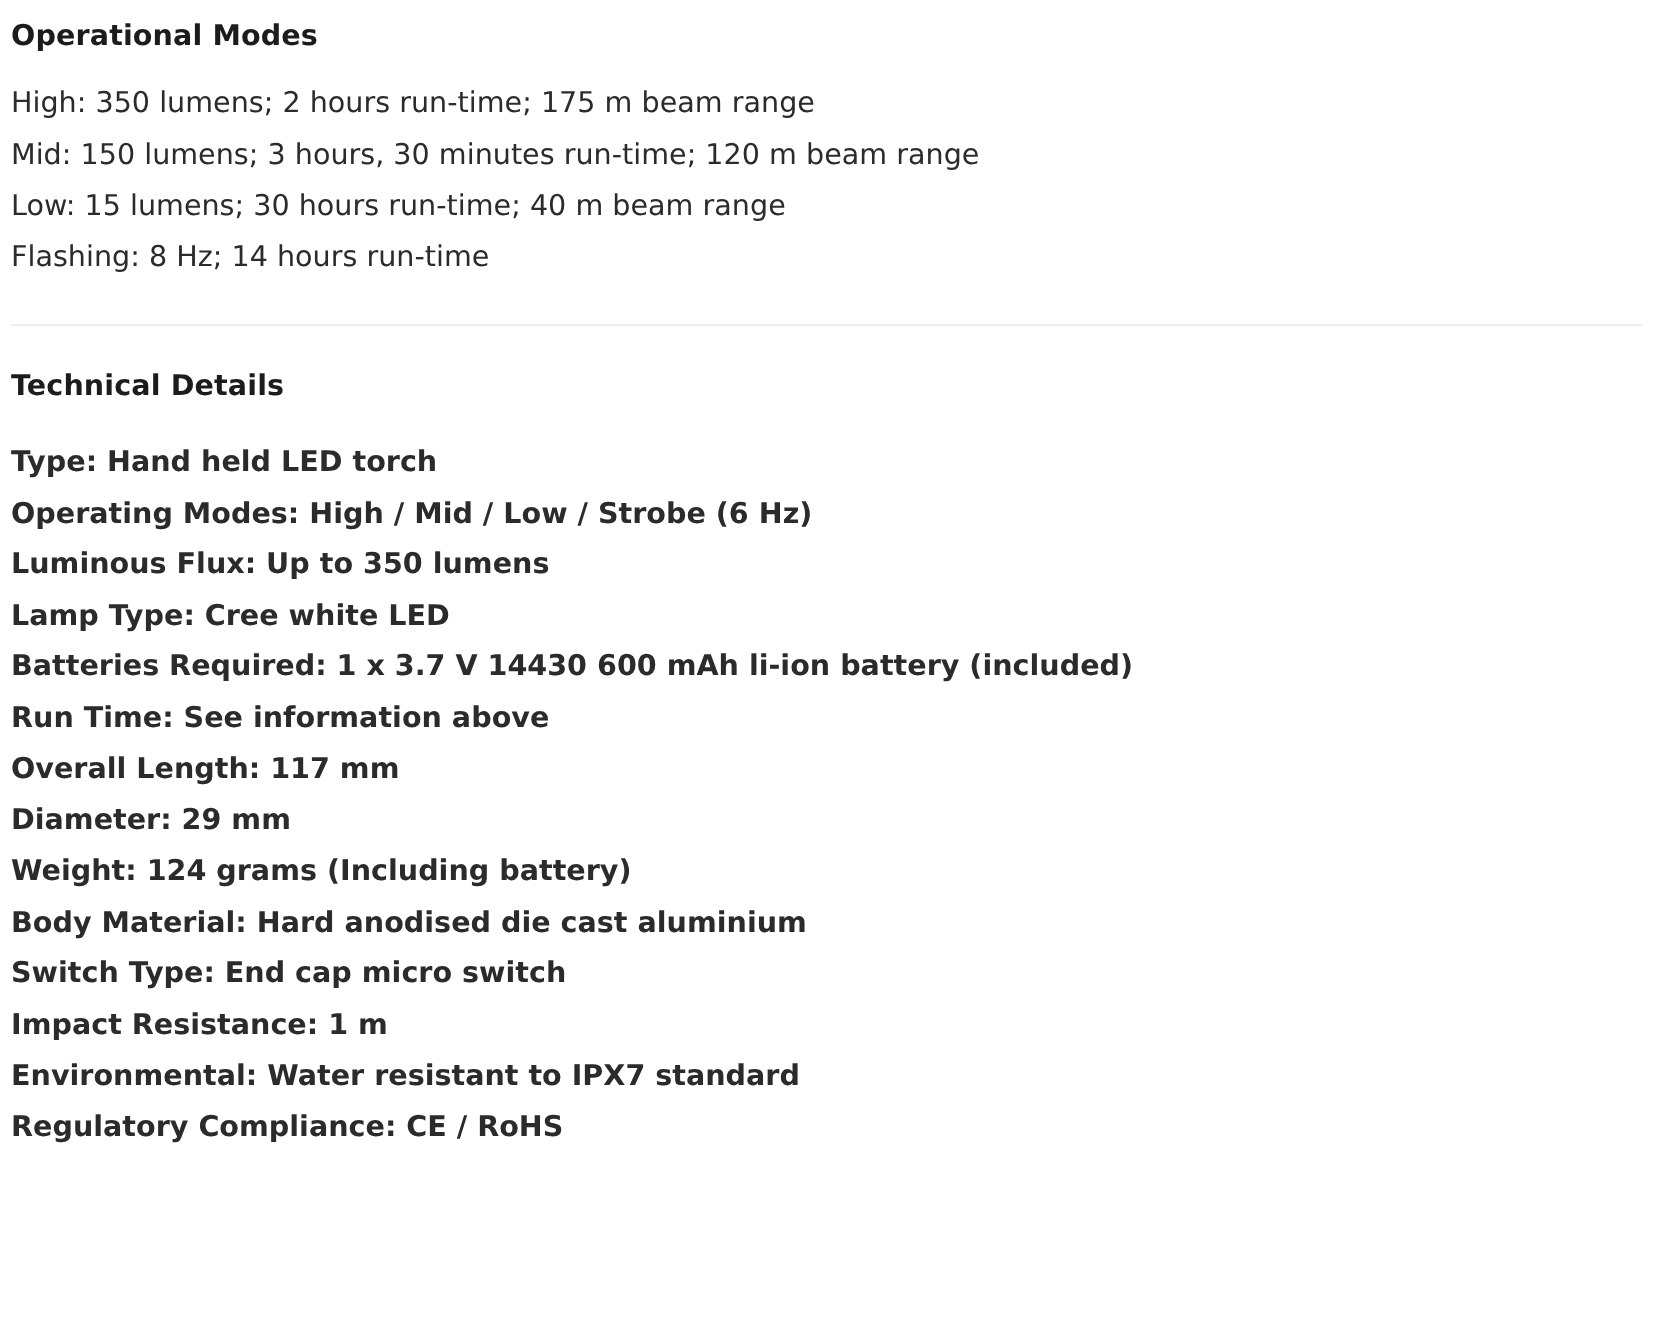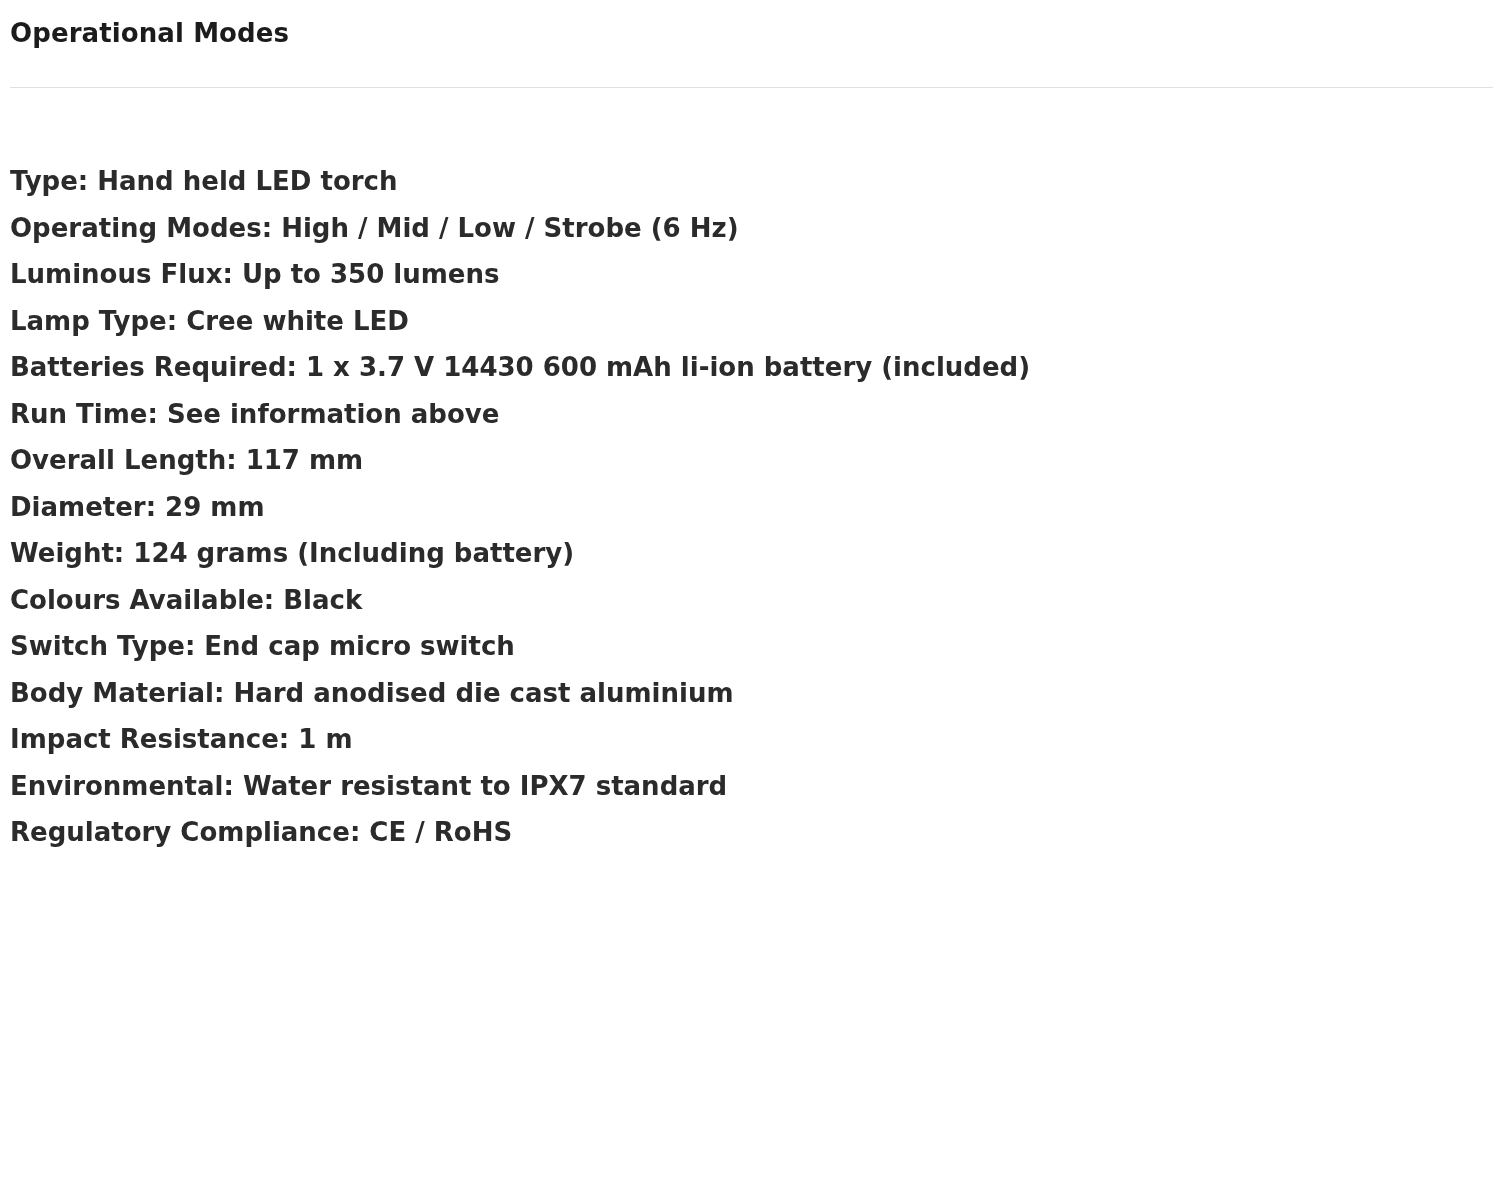--- a/index.html
+++ b/index.html
@@ -51,39 +51,45 @@
     font-weight: bold;
   }
 </style>
 </head>
 <body>
 
 <div class="page">
 
   <section>
     <h2 class="section-heading">Operational Modes</h2>
+    <div class="section-body">
+      <div class="spec-line">High: 350 lumens; 2 hours run-time; 175 m beam range</div>
+      <div class="spec-line">Mid: 150 lumens; 3 hours, 30 minutes run-time; 120 m beam range</div>
+      <div class="spec-line">Low: 15 lumens; 30 hours run-time; 40 m beam range</div>
+      <div class="spec-line">Flashing: 8 Hz; 14 hours run-time</div>
+    </div>
   </section>
 
   <hr class="divider">
 
   <div class="section-spacer"></div>
 
   <section>
+    <h2 class="section-heading">Technical Details</h2>
     <div class="tech-body">
       <div class="spec-line">Type: Hand held LED torch</div>
       <div class="spec-line">Operating Modes: High / Mid / Low / Strobe (6 Hz)</div>
       <div class="spec-line">Luminous Flux: Up to 350 lumens</div>
       <div class="spec-line">Lamp Type: Cree white LED</div>
       <div class="spec-line">Batteries Required: 1 x 3.7 V 14430 600 mAh li-ion battery (included)</div>
       <div class="spec-line">Run Time: See information above</div>
       <div class="spec-line">Overall Length: 117 mm</div>
       <div class="spec-line">Diameter: 29 mm</div>
       <div class="spec-line">Weight: 124 grams (Including battery)</div>
-      <div class="spec-line">Colours Available: Black</div>
+      <div class="spec-line">Body Material: Hard anodised die cast aluminium</div>
       <div class="spec-line">Switch Type: End cap micro switch</div>
-      <div class="spec-line">Body Material: Hard anodised die cast aluminium</div>
       <div class="spec-line">Impact Resistance: 1 m</div>
       <div class="spec-line">Environmental: Water resistant to IPX7 standard</div>
       <div class="spec-line">Regulatory Compliance: CE / RoHS</div>
     </div>
   </section>
 
 </div>
 
 </body></html>

